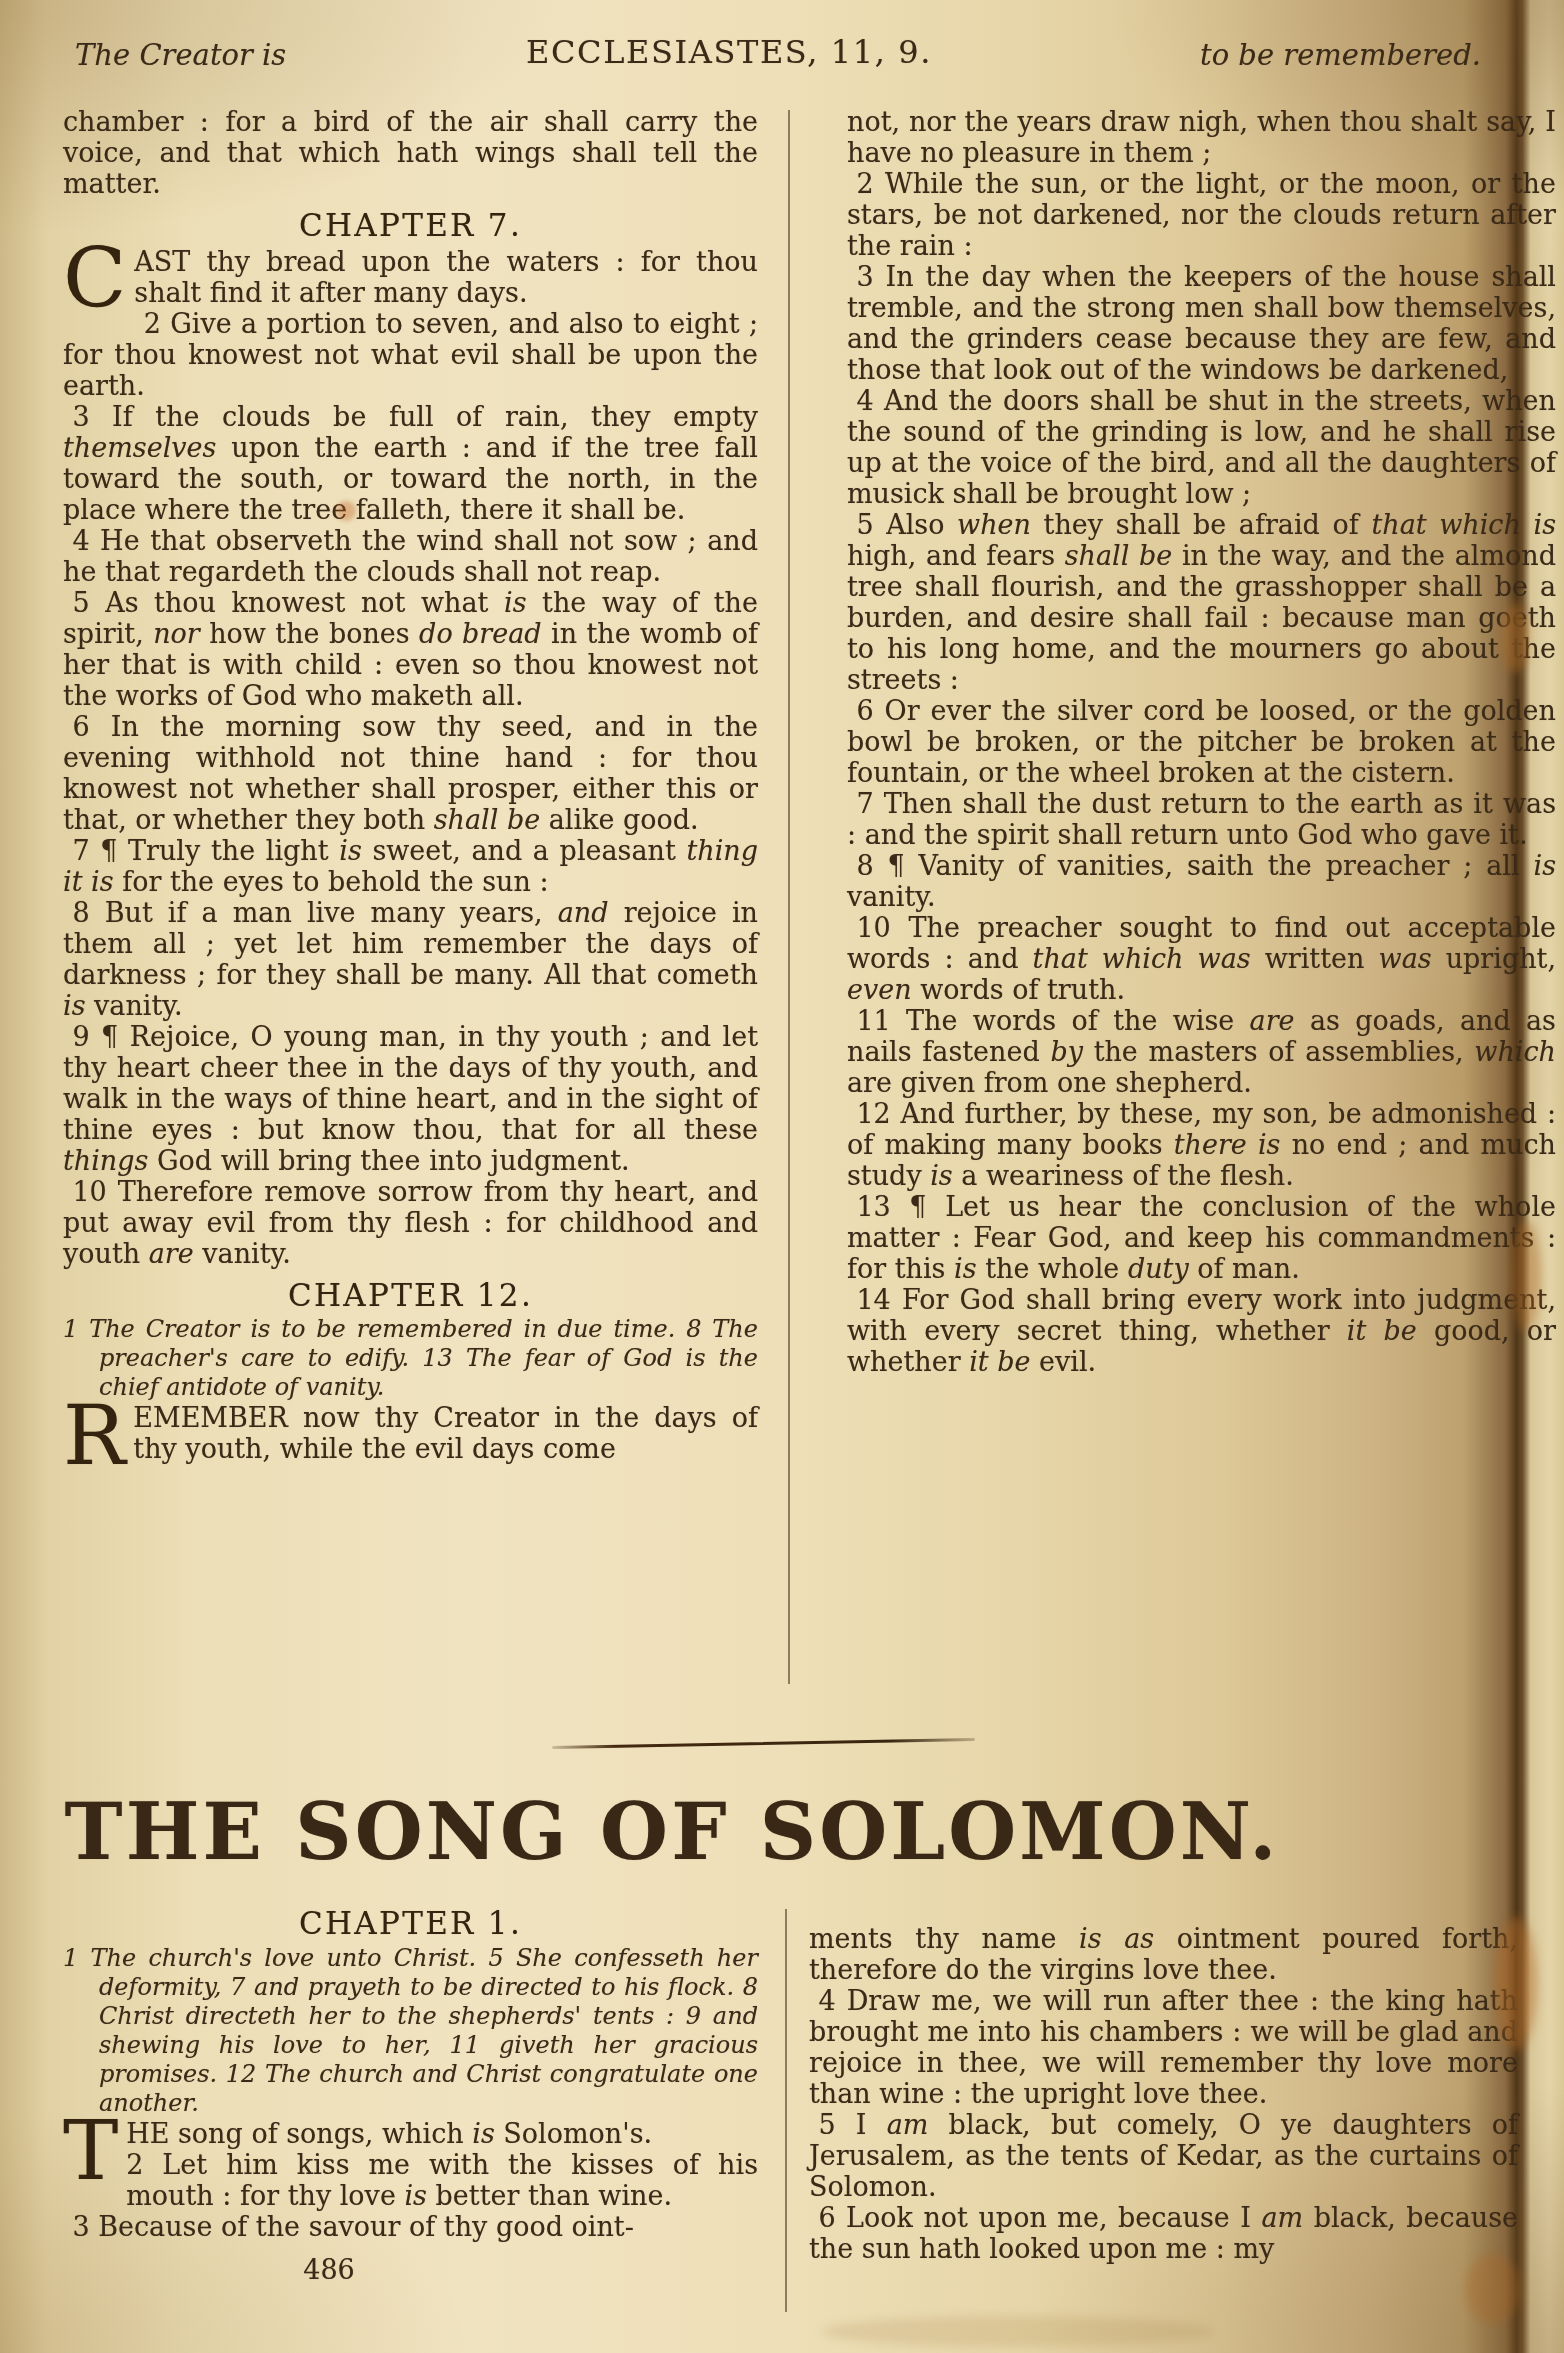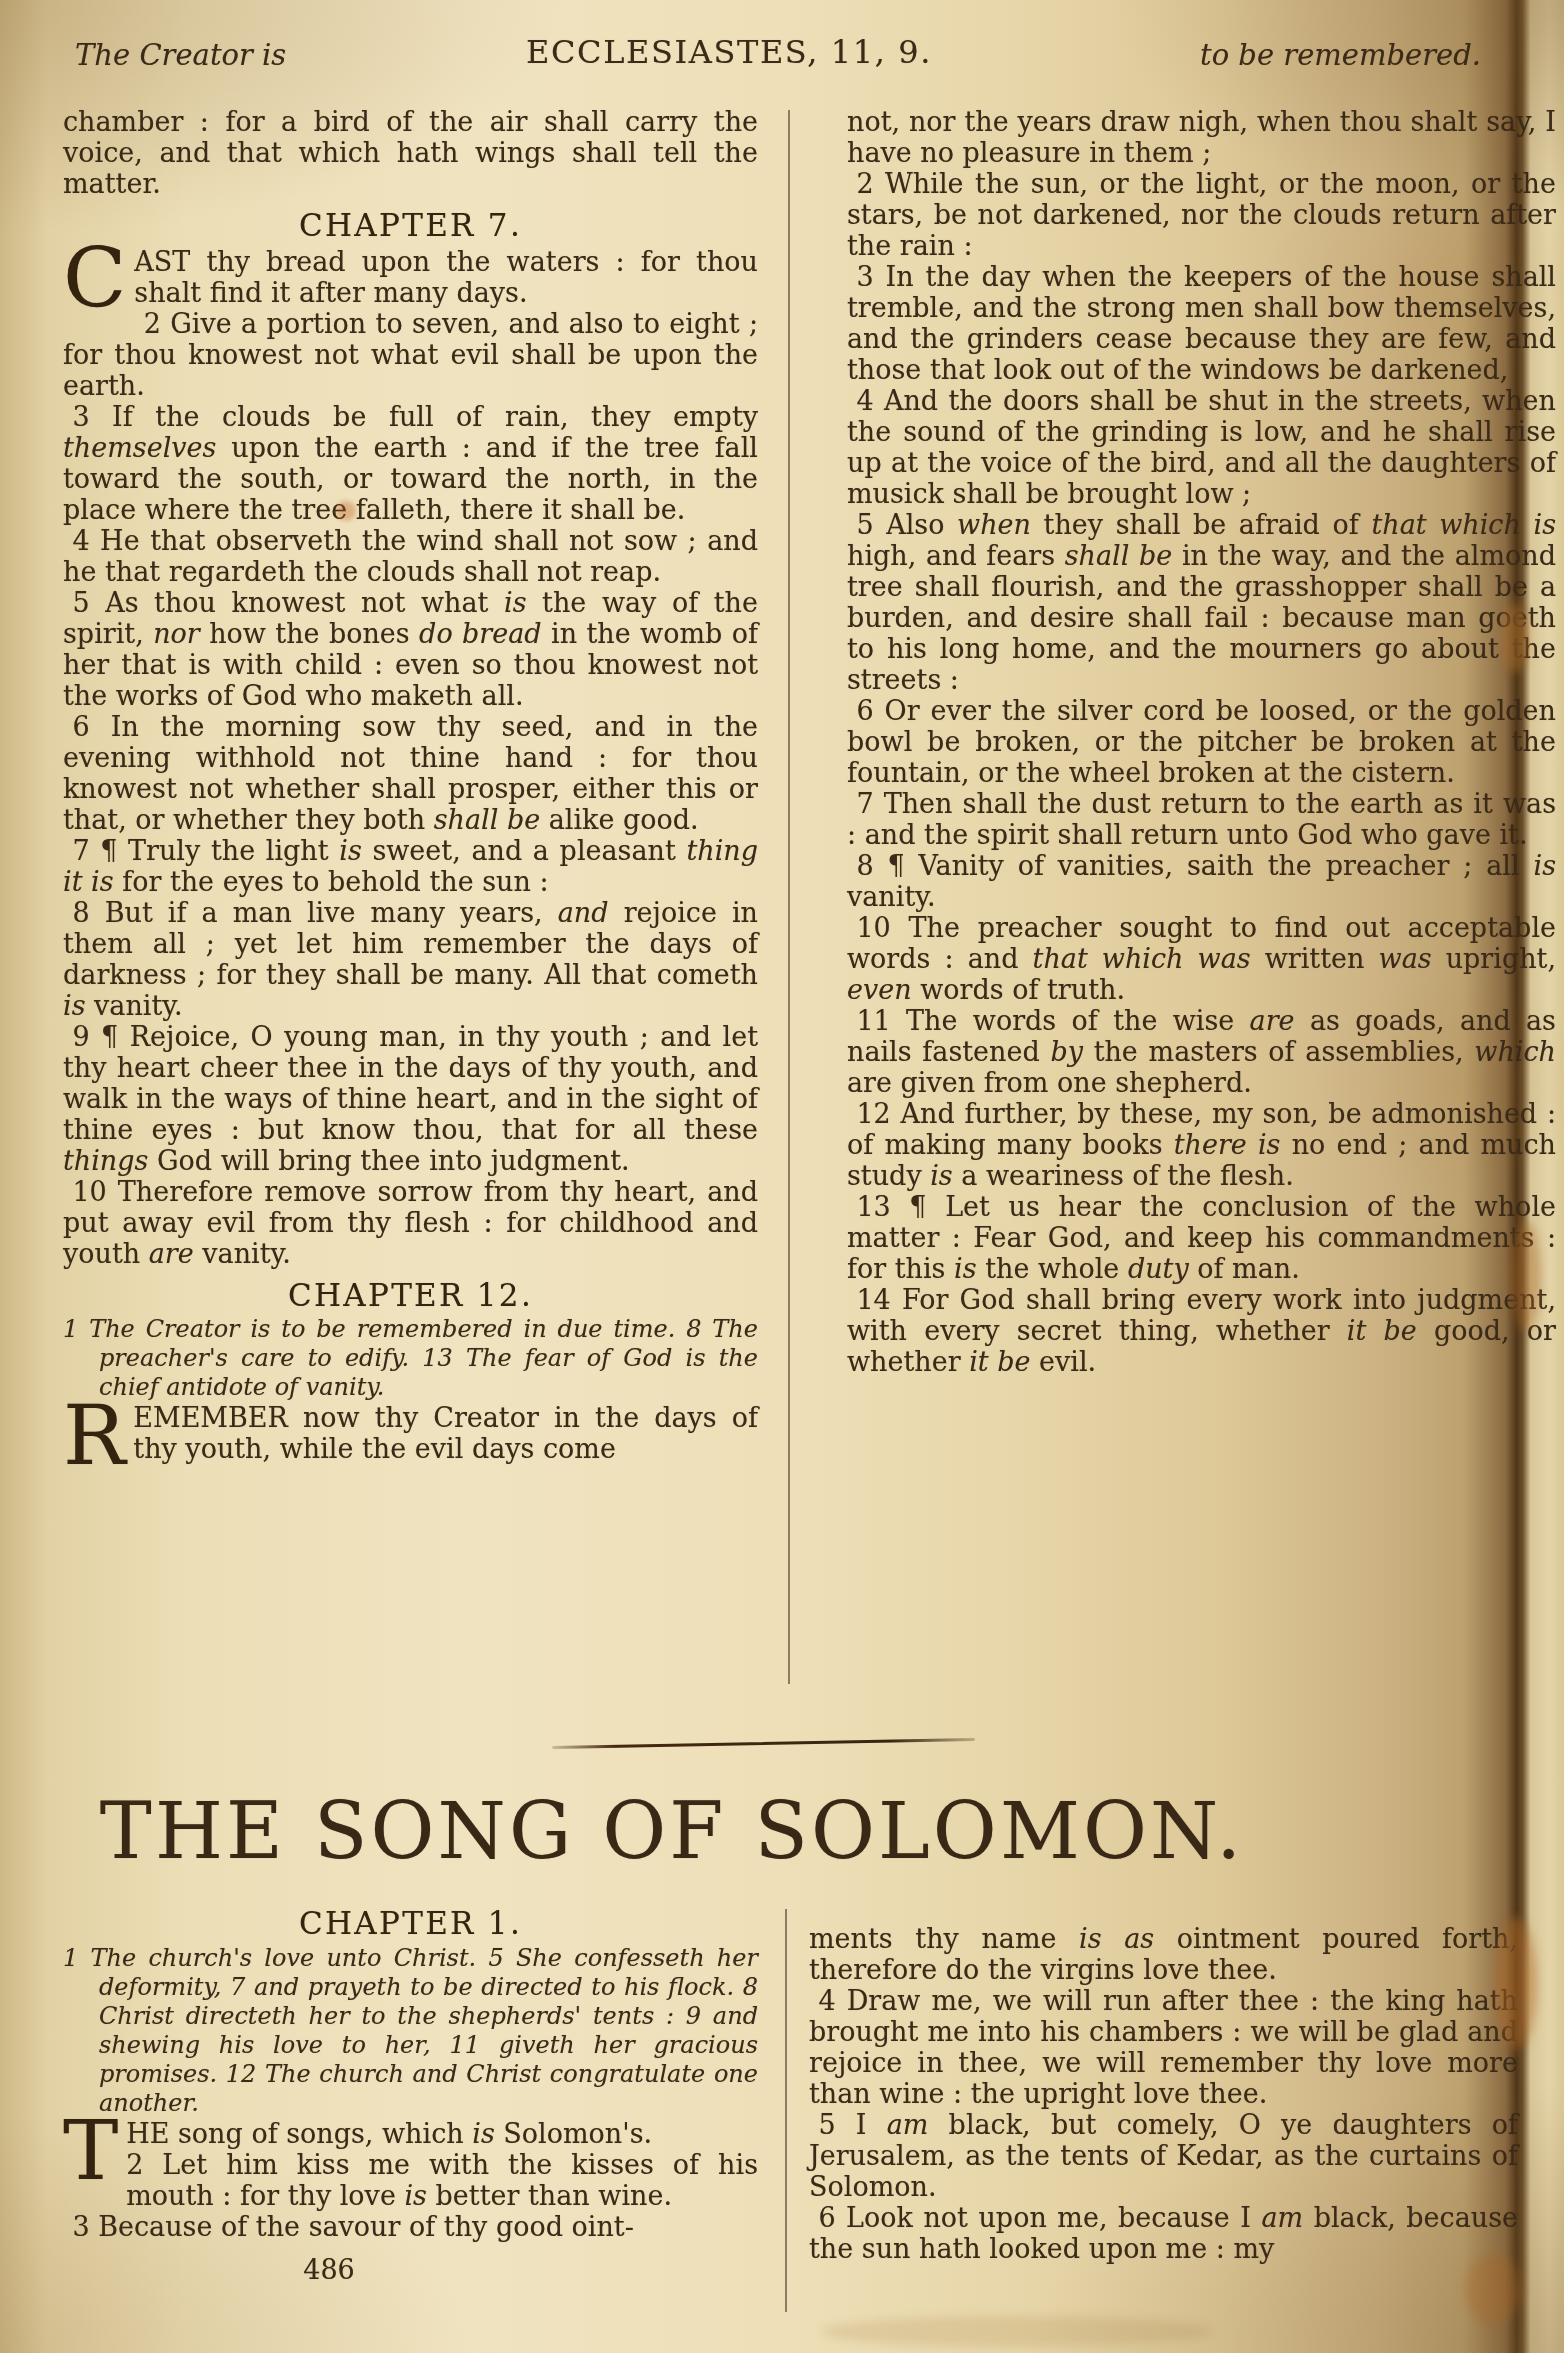--- a/index.html
+++ b/index.html
@@ -78,20 +78,21 @@
   
   #sep-rule{
     position:absolute;left:552px;top:1742px;width:423px;height:3.1px;
     background:linear-gradient(90deg,rgba(58,38,16,.2),#43290f 15%,#3a2510 80%,rgba(58,38,16,.25));
     transform:rotate(-1.1deg);border-radius:1.6px;
   }
   #book-title{
     position:absolute;left:0;top:1786px;width:1344px;
     text-align:center;font-size:78px;letter-spacing:3.1px;
     color:#3a2817;
+    font-weight:bold;
   }
 
   
   #page-number{position:absolute;left:251px;top:2254px;width:156px;text-align:center;font-size:27px;}
 
   
   #page .col, #running-head, #book-title, #page-number{
     text-shadow:0 0 0.8px rgba(58,40,20,.35);
   }
 </style>

